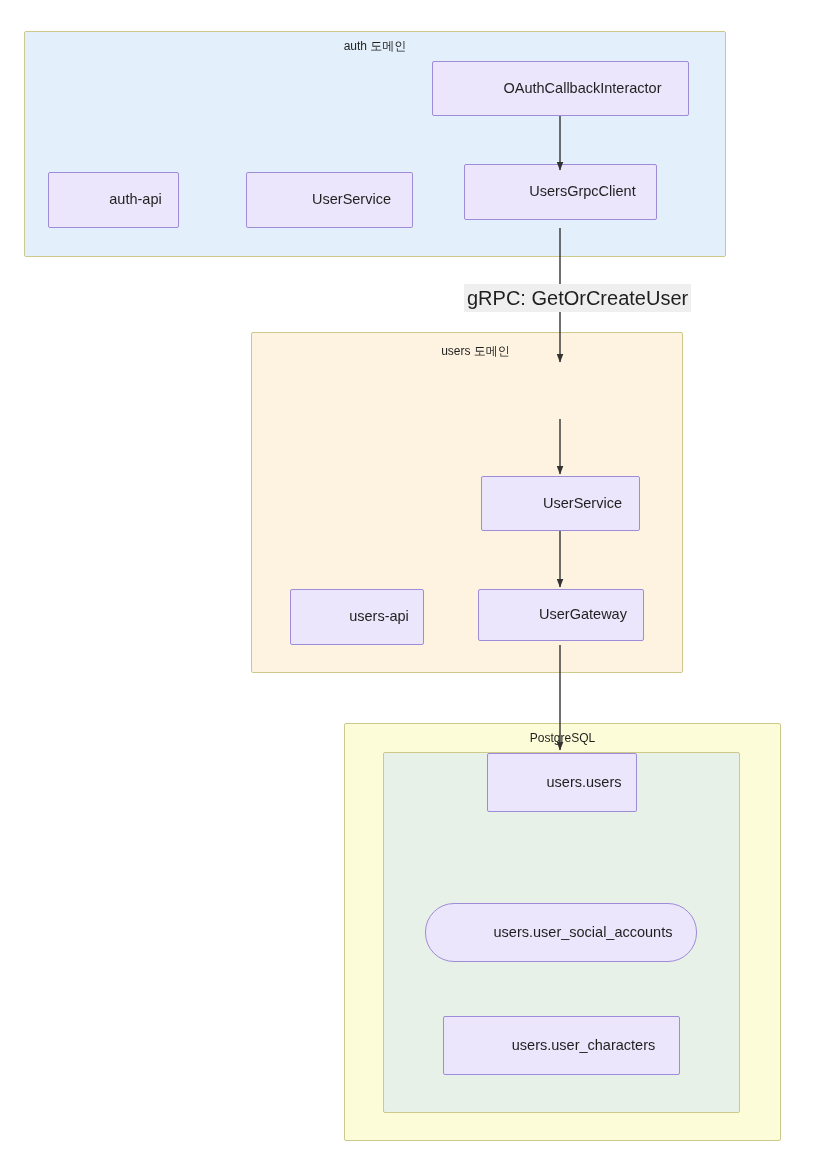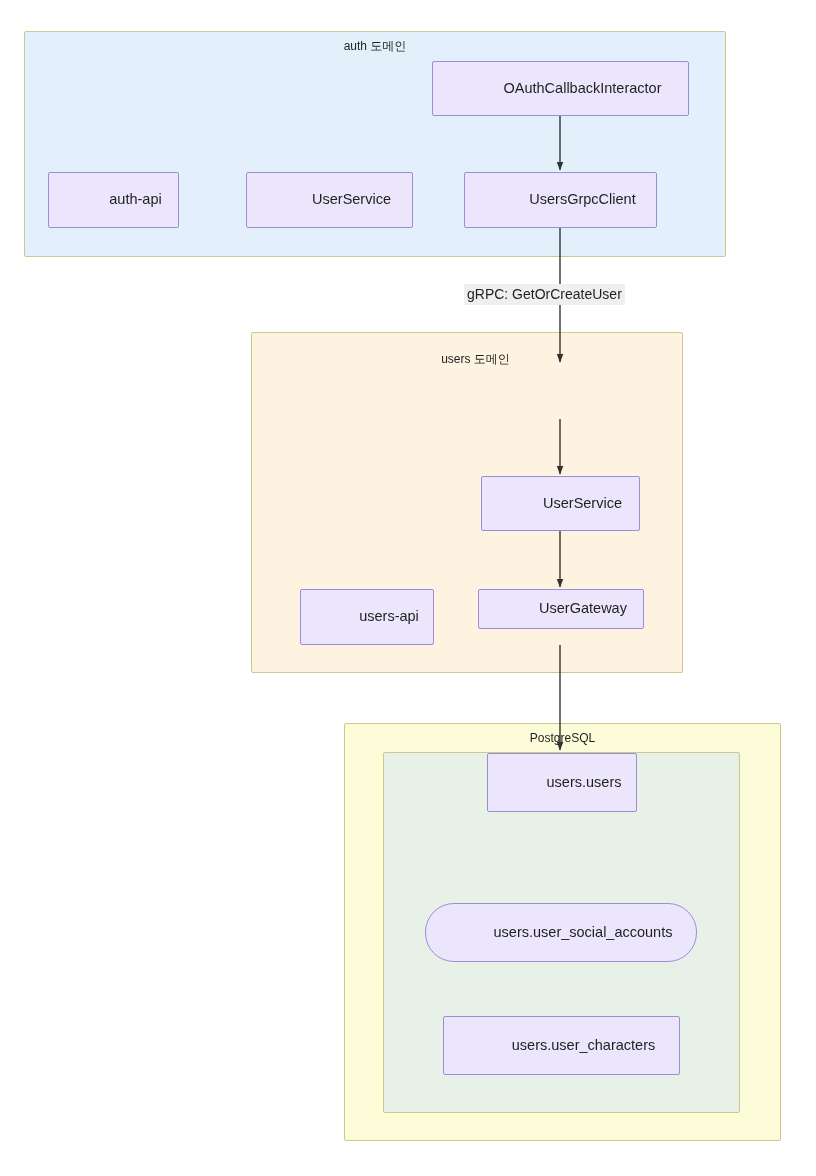--- a/index.html
+++ b/index.html
@@ -59,45 +59,45 @@
     color: #1f1f1f;
     white-space: nowrap;
     text-align: center;
     padding-left: 44px;
   }
 
   
   #node-oauthcallbackinteractor { left: 432px; top: 61px;  width: 257px; height: 55px; }
   #node-auth-api                { left: 48px;  top: 172px; width: 131px; height: 56px; }
   #node-tokenservice            { left: 246px; top: 172px; width: 167px; height: 56px; }
-  #node-usersgrpcclient         { left: 464px; top: 172px; width: 193px; height: 56px; }
+  #node-usersgrpcclient         { left: 464px; top: 164px; width: 193px; height: 56px; }
 
   
   #node-grpc-server  { left: 481px; top: 364px; width: 159px; height: 55px; }
   #node-userservice  { left: 481px; top: 476px; width: 159px; height: 55px; }
-  #node-users-api    { left: 290px; top: 589px; width: 134px; height: 56px; margin-left: 10px; }
-  #node-usergateway  { left: 478px; top: 589px; width: 166px; height: 40px; }
+  #node-users-api    { left: 290px; top: 589px; width: 134px; height: 56px; }
+  #node-usergateway  { left: 478px; top: 589px; width: 166px; height: 52px; }
 
   
   #node-users-users                { left: 487px; top: 753px;  width: 150px; height: 59px; }
   #node-users-user-social-accounts { left: 425px; top: 903px;  width: 272px; height: 59px; border-radius: 29px; }
   #node-users-user-characters      { left: 443px; top: 1016px; width: 237px; height: 59px; }
 
   
   #edge-layer {
     position: absolute;
     inset: 0;
     pointer-events: none;
   }
 
   
   .edge-label {
     position: absolute;
     background: #efefef;
-    font-size: 14px;
+    font-size: 20px;
     line-height: 1.2;
     color: #1f1f1f;
     padding: 2px 3px;
     white-space: nowrap;
     box-sizing: border-box;
   }
   #edge-label-grpc {
     left: 464px;
     top: 284px;
     text-align: center;
@@ -114,21 +114,21 @@
 
   <div class="node" id="node-oauthcallbackinteractor">OAuthCallbackInteractor</div>
 
   <div class="node" id="node-auth-api">auth-api</div>
 
   <div class="node" id="node-tokenservice">UserService</div>
 
   <div class="node" id="node-usersgrpcclient">UsersGrpcClient</div>
 
   <div class="subgraph" id="users-domain">
-    <div class="subgraph-title" style="top: 20px; margin-left: 17px;">users 도메인</div>
+    <div class="subgraph-title" style="top: 12px; margin-left: 17px;">users 도메인</div>
   </div>
 
 
   <div class="node" id="node-userservice">UserService</div>
 
   <div class="node" id="node-users-api">users-api</div>
 
   <div class="node" id="node-usergateway">UserGateway</div>
 
   <div class="subgraph" id="postgres-group">

